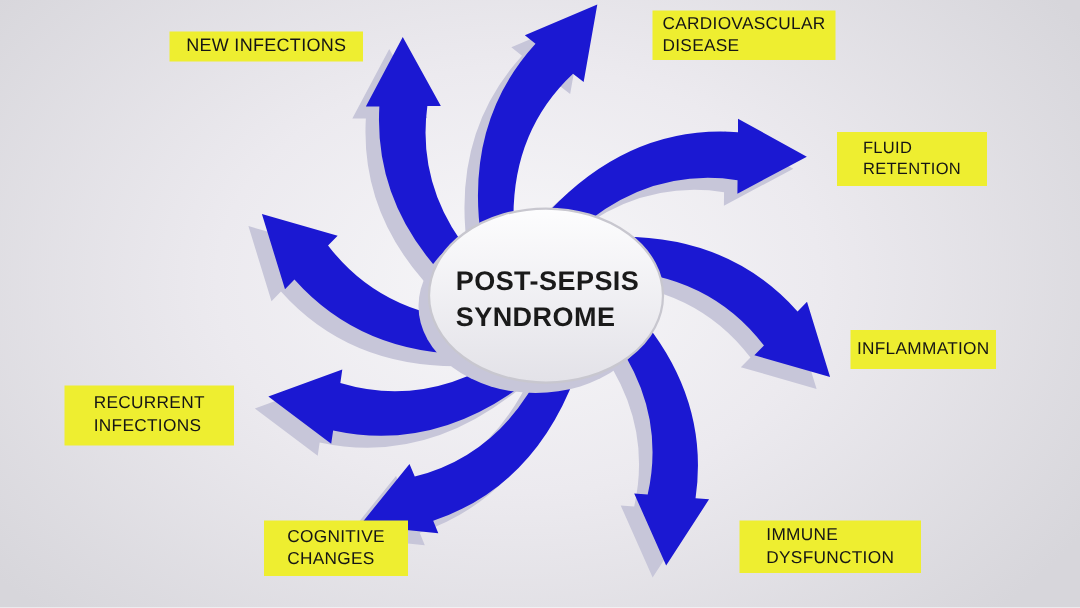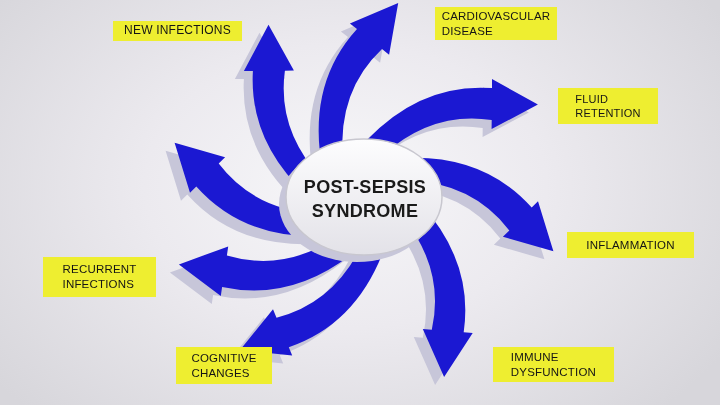--- a/index.html
+++ b/index.html
@@ -16,32 +16,32 @@
   .lbl{
     position:absolute;box-sizing:border-box;
     display:flex;align-items:center;justify-content:center;
     background:var(--label-background,#eeee30);
     color:var(--label-text,#151515);
     font-weight:normal;text-align:left;white-space:pre-line;
     line-height:1.3;letter-spacing:.2px;
   }
   .lbl0{left:435px;top:7px;width:122px;height:33px;font-size:11.5px;}
   .lbl1{left:558px;top:88px;width:100px;height:36px;font-size:11px;}
-  .lbl2{left:567px;top:232px;width:127px;height:26px;font-size:11.5px;}
+  .lbl2{left:567px;top:220px;width:97px;height:26px;font-size:11.5px;}
   .lbl3{left:493px;top:347px;width:121px;height:35px;font-size:11.5px;}
   .lbl4{left:176px;top:347px;width:96px;height:37px;font-size:11.5px;}
   .lbl5{left:43px;top:257px;width:113px;height:40px;font-size:11.5px;}
   .lbl6{left:30px;top:124px;width:132px;height:48px;font-size:11px;}
   .lbl7{left:113px;top:21px;width:129px;height:20px;font-size:12px;}
   #center-label{
     position:absolute;left:293px;top:166px;width:144px;height:66px;
     display:flex;align-items:center;justify-content:center;
     color:var(--center-text,#1a1a1a);
     font-weight:bold;font-size:18px;line-height:1.35;letter-spacing:.3px;
-    text-align:center;white-space:pre-line;
+    white-space:pre-line;
   }
 </style>
 </head>
 <body>
 
 <div id="stage">
 
   <svg id="diagram-svg" viewBox="0 0 720 405">
       <defs>
         <linearGradient id="eg" x1="0" y1="0" x2="0" y2="1">

